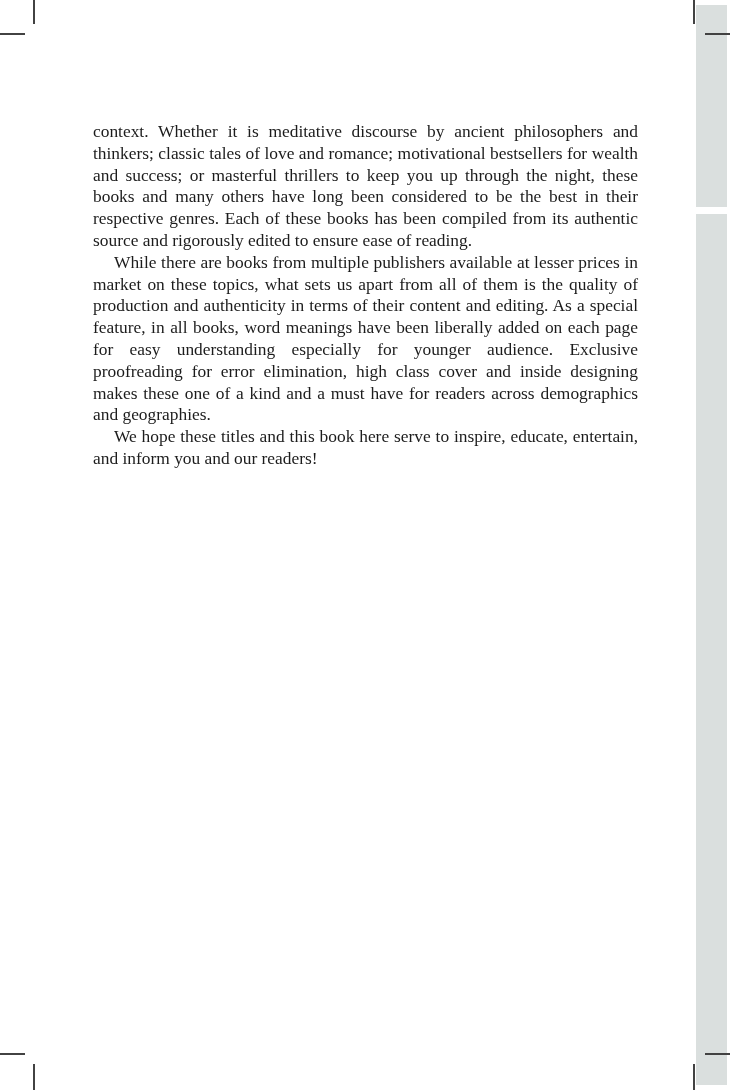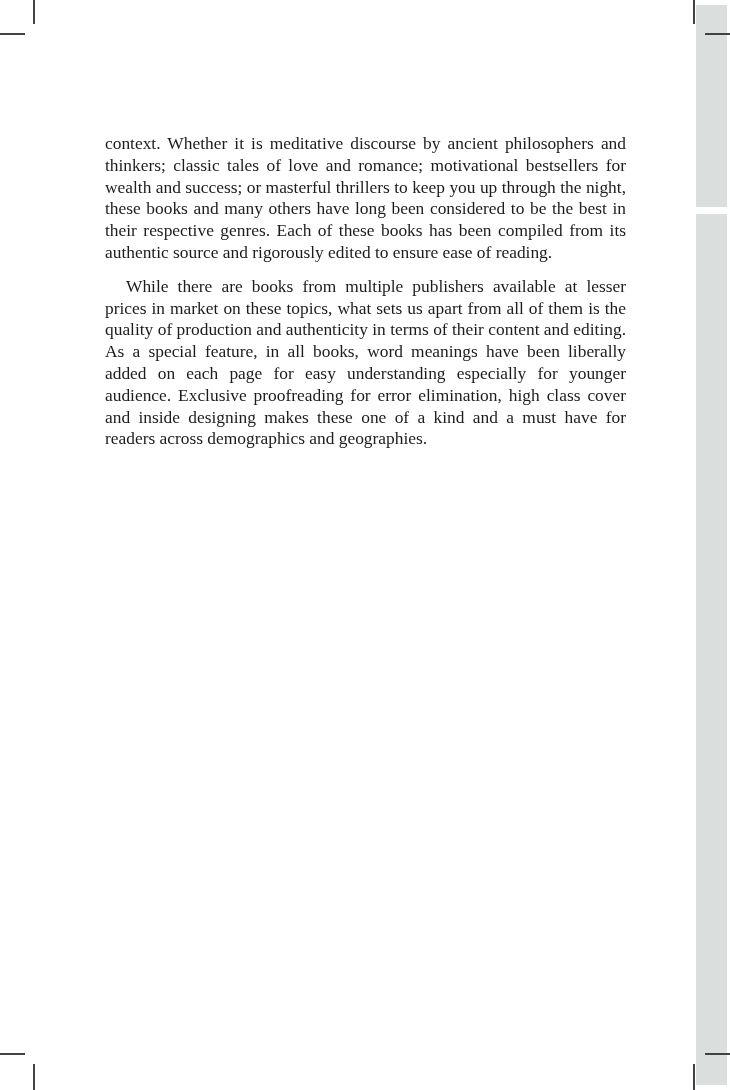--- a/index.html
+++ b/index.html
@@ -21,21 +21,21 @@
     left: 93px;
     top: 121px;
     width: 545px;
     color: #1c1c1c;
     font-size: 17.4px;
     line-height: 21.8px;
     text-align: justify;
     text-justify: inter-word;
   }
   .text-block p {
-    margin: 12px;
+    margin: 0;
     padding: 0;
   }
   .text-block p.indent {
     text-indent: 21px;
   }
   
   .crop {
     position: absolute;
     background: #424242;
   }
@@ -71,15 +71,16 @@
   <div class="crop v tr-v" style="background: rgb(66, 66, 66);"></div>
   <div class="crop h tr-h" style="background: rgb(66, 66, 66);"></div>
   <div class="crop h bl-h" style="background: rgb(66, 66, 66);"></div>
   <div class="crop v bl-v" style="background: rgb(66, 66, 66);"></div>
   <div class="crop h br-h" style="background: rgb(66, 66, 66);"></div>
   <div class="crop v br-v" style="background: rgb(66, 66, 66);"></div>
 
   <div class="text-block" style="color: rgb(28, 28, 28);">
     <p>context. Whether it is meditative discourse by ancient philosophers and thinkers; classic tales of love and romance; motivational bestsellers for wealth and success; or masterful thrillers to keep you up through the night, these books and many others have long been considered to be the best in their respective genres. Each of these books has been compiled from its authentic source and rigorously edited to ensure ease of reading.</p>
     <p class="indent">While there are books from multiple publishers available at lesser prices in market on these topics, what sets us apart from all of them is the quality of production and authenticity in terms of their content and editing. As a special feature, in all books, word meanings have been liberally added on each page for easy understanding especially for younger audience. Exclusive proofreading for error elimination, high class cover and inside designing makes these one of a kind and a must have for readers across demographics and geographies.</p>
+    <p class="indent">We hope these titles and this book here serve to inspire, educate, entertain, and inform you and our readers!</p>
   </div>
 
 </div>
 
 </body></html>

